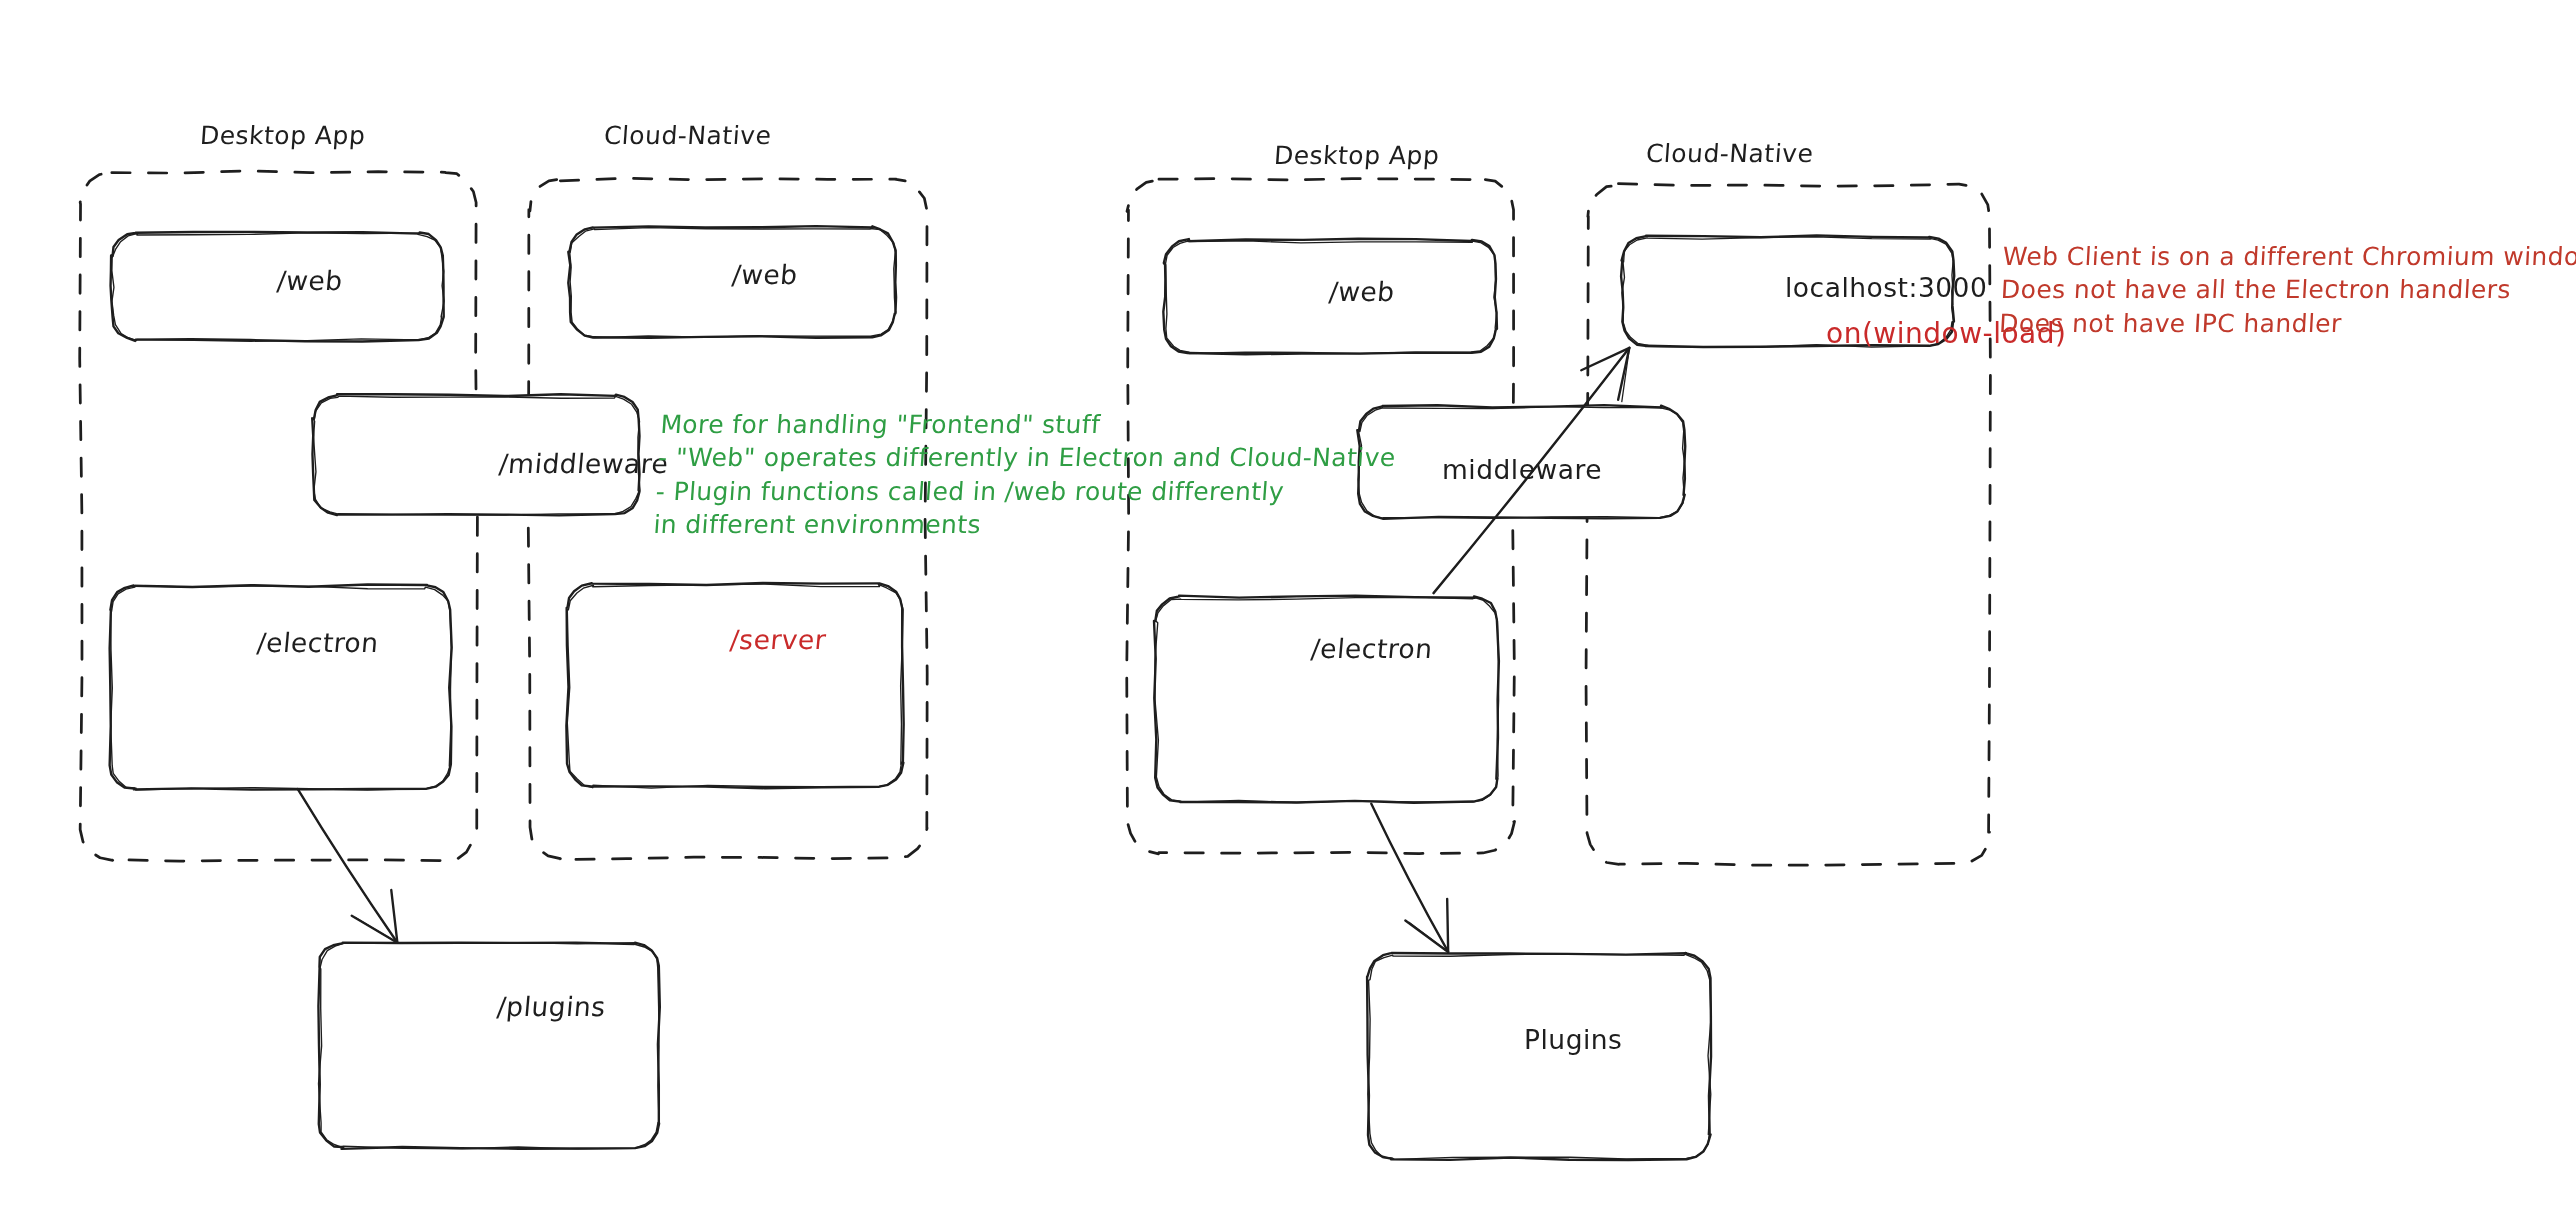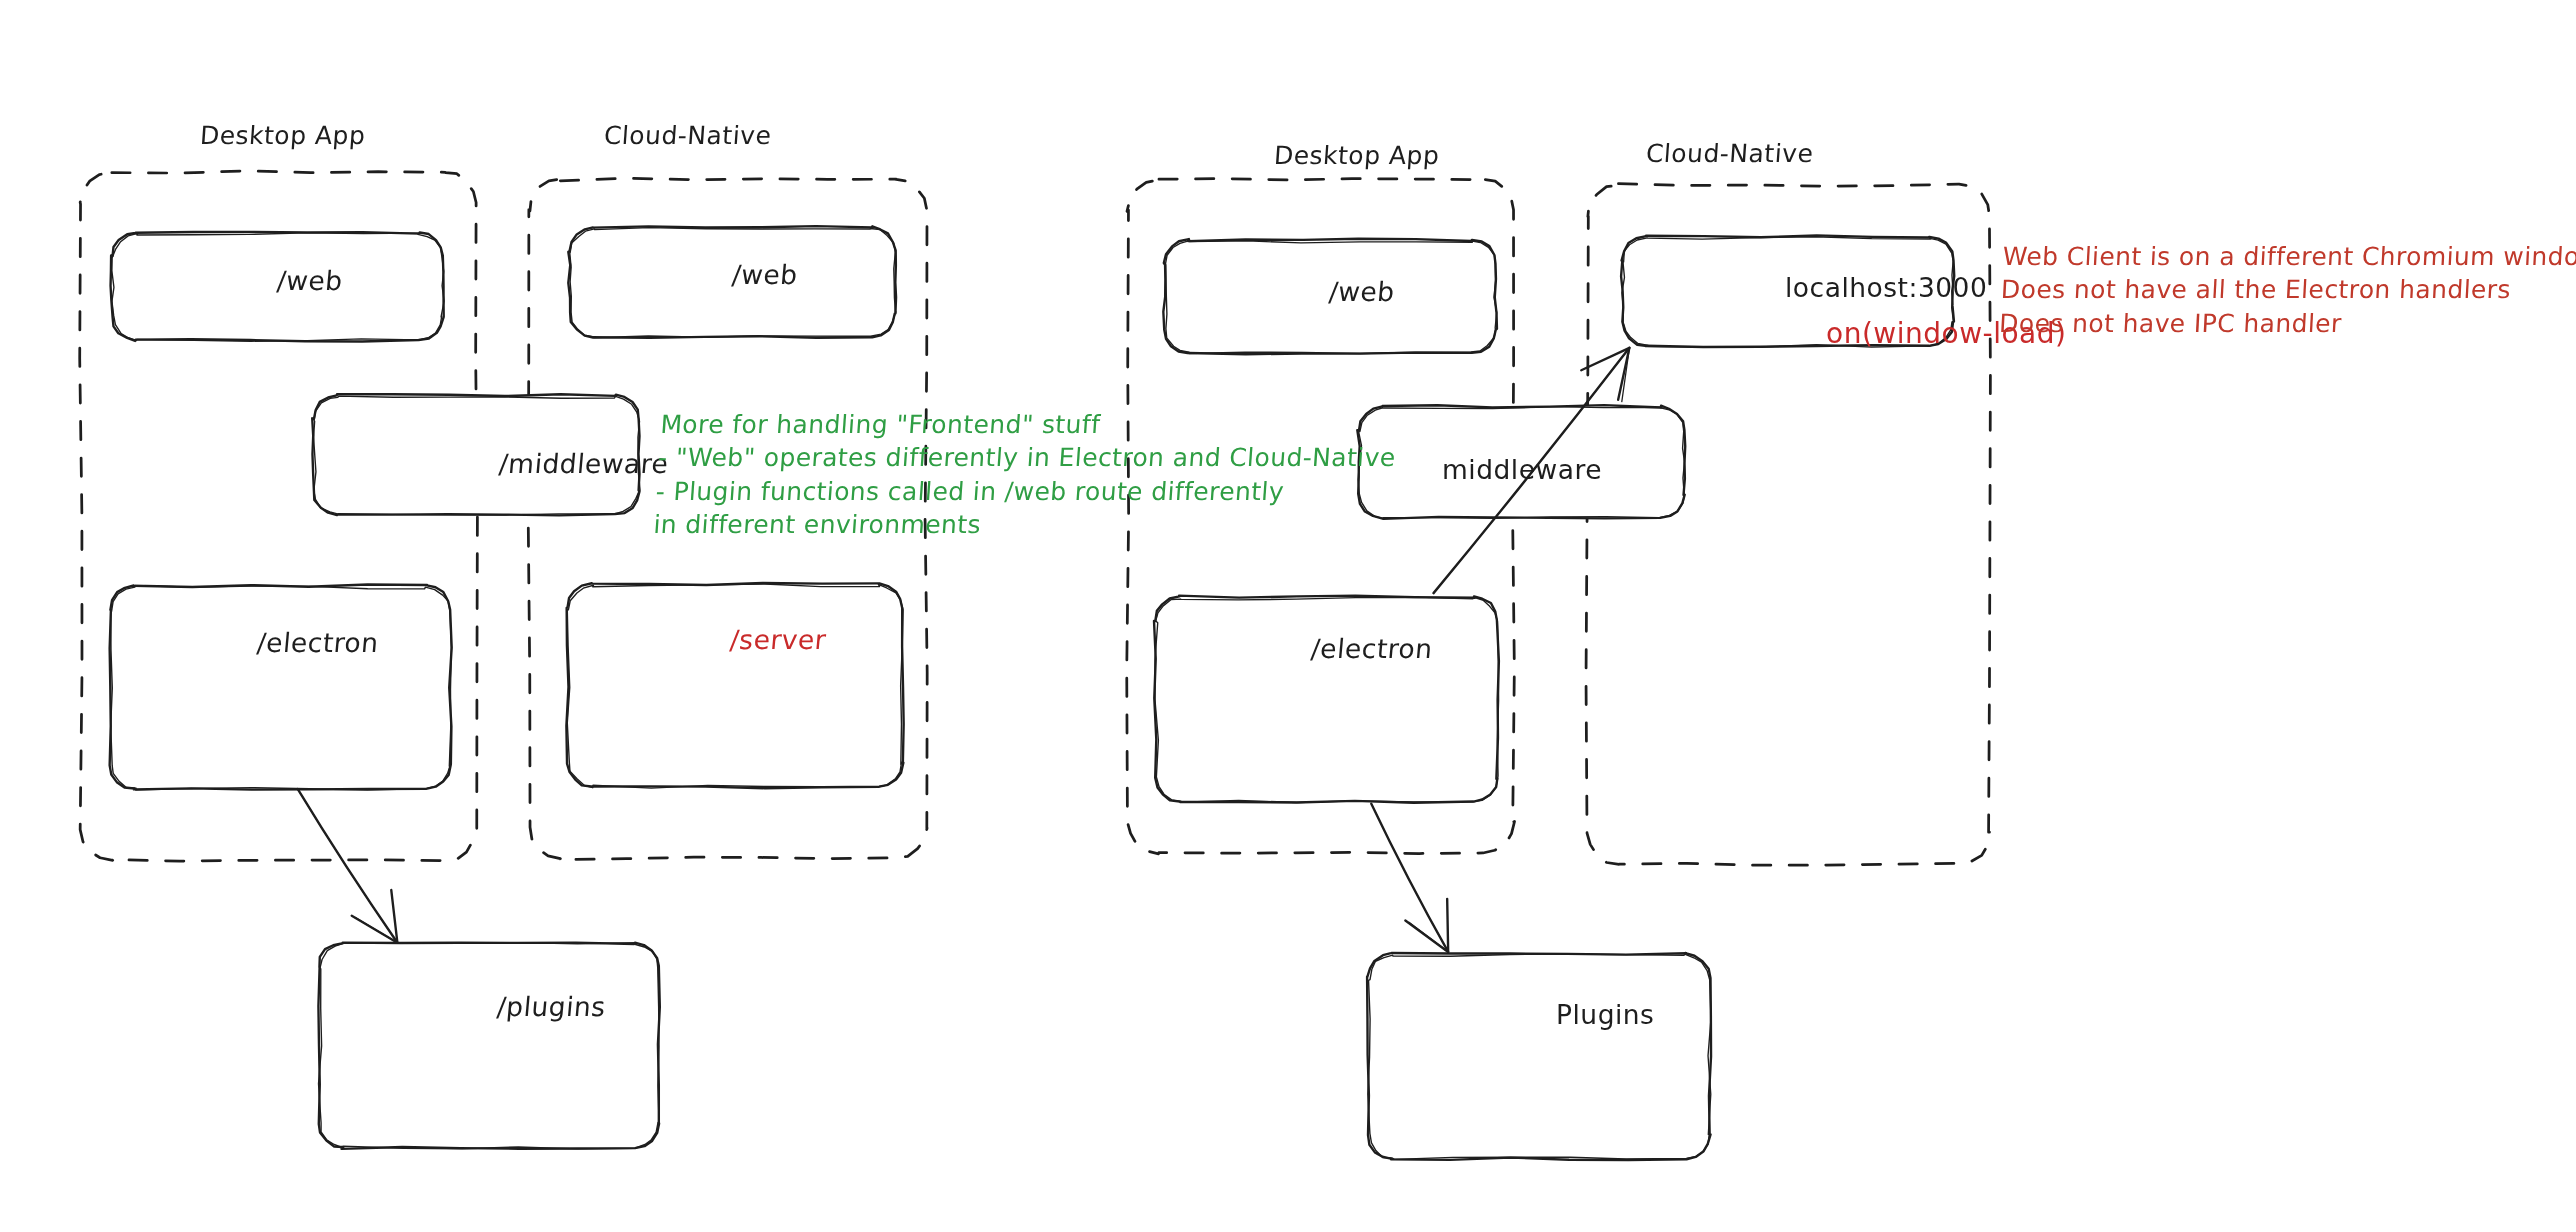--- a/index.html
+++ b/index.html
@@ -114,18 +114,18 @@
       <div class="lbl box-label" style="left: 732px; top: 259px;">/web</div>
       <div class="lbl box-label" style="left: 499px; top: 448px;">/middleware</div>
       <div class="lbl box-label" style="left: 257px; top: 627px;">/electron</div>
       <div class="lbl box-label red" style="left: 730px; top: 624px;">/server</div>
       <div class="lbl box-label" style="left: 497px; top: 991px;">/plugins</div>
       <div class="lbl box-label" style="left: 1329px; top: 276px;">/web</div>
       <div class="lbl box-label plain" style="left: 1785px; top: 272px; text-align: center;">localhost:3000</div>
       <div class="lbl box-label plain red" style="left: 1826px; top: 317px; font-size: 28px;">on(window-load)</div>
       <div class="lbl box-label plain" style="left: 1442px; top: 454px;">middleware</div>
       <div class="lbl box-label" style="left: 1311px; top: 633px;">/electron</div>
-      <div class="lbl box-label plain" style="left: 1524px; top: 999px; margin-left: 32px;">Plugins</div>
+      <div class="lbl box-label plain" style="left: 1524px; top: 1024px;">Plugins</div>
       <div class="note green-note" style="left: 657px; top: 408px;"><div>More for handling "Frontend" stuff</div><div>- "Web" operates differently in Electron and Cloud-Native</div><div>- Plugin functions called in /web route differently</div><div>in different environments</div></div>
       <div class="note red-note" style="left: 2001px; top: 240px;"><div>Web Client is on a different Chromium window</div><div>Does not have all the Electron handlers</div><div>Does not have IPC handler</div></div>
     </div>
 </div>
 
 
 </body></html>

